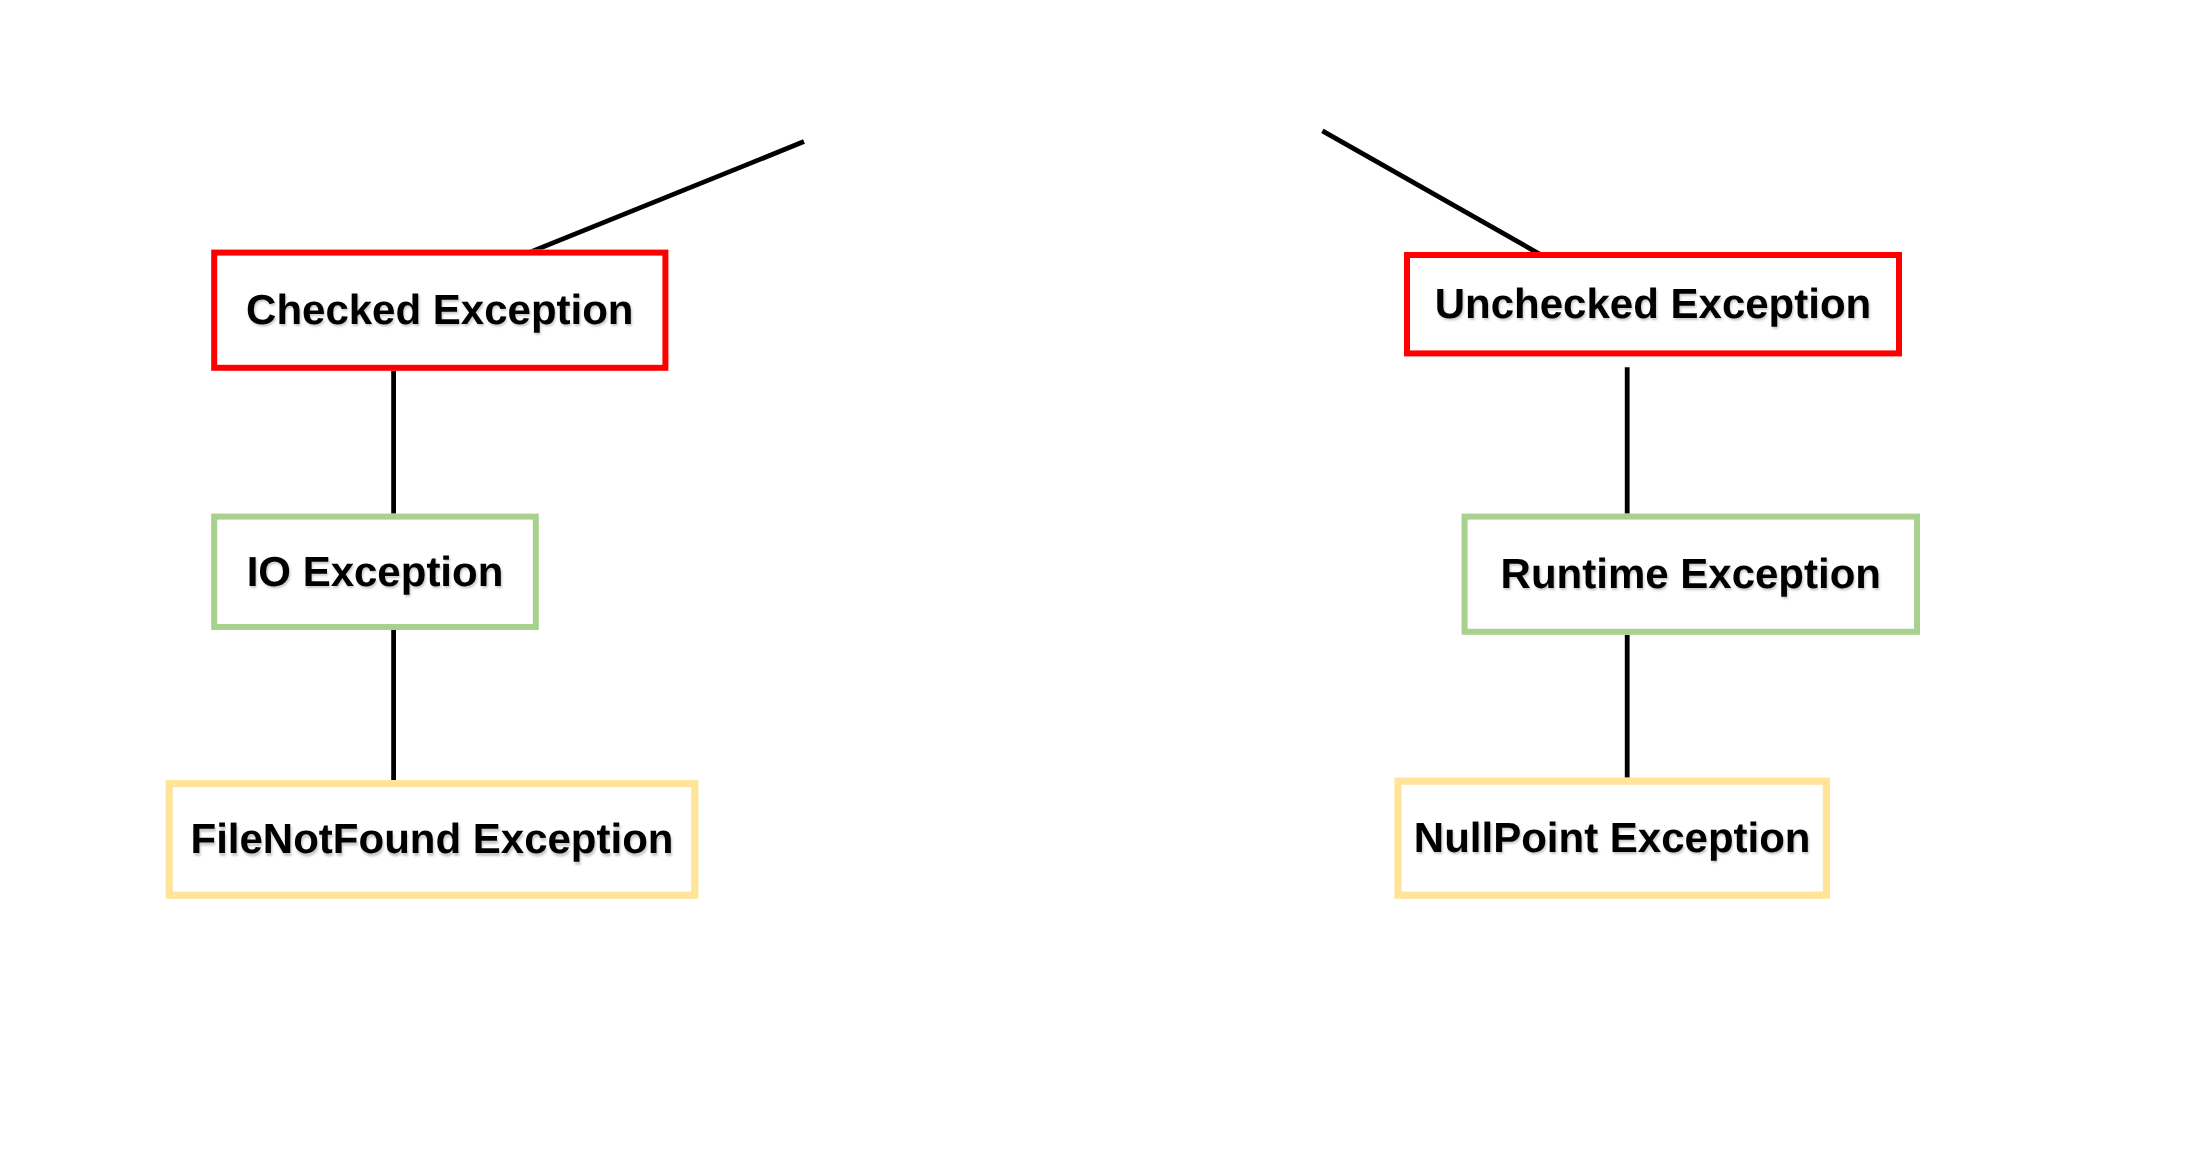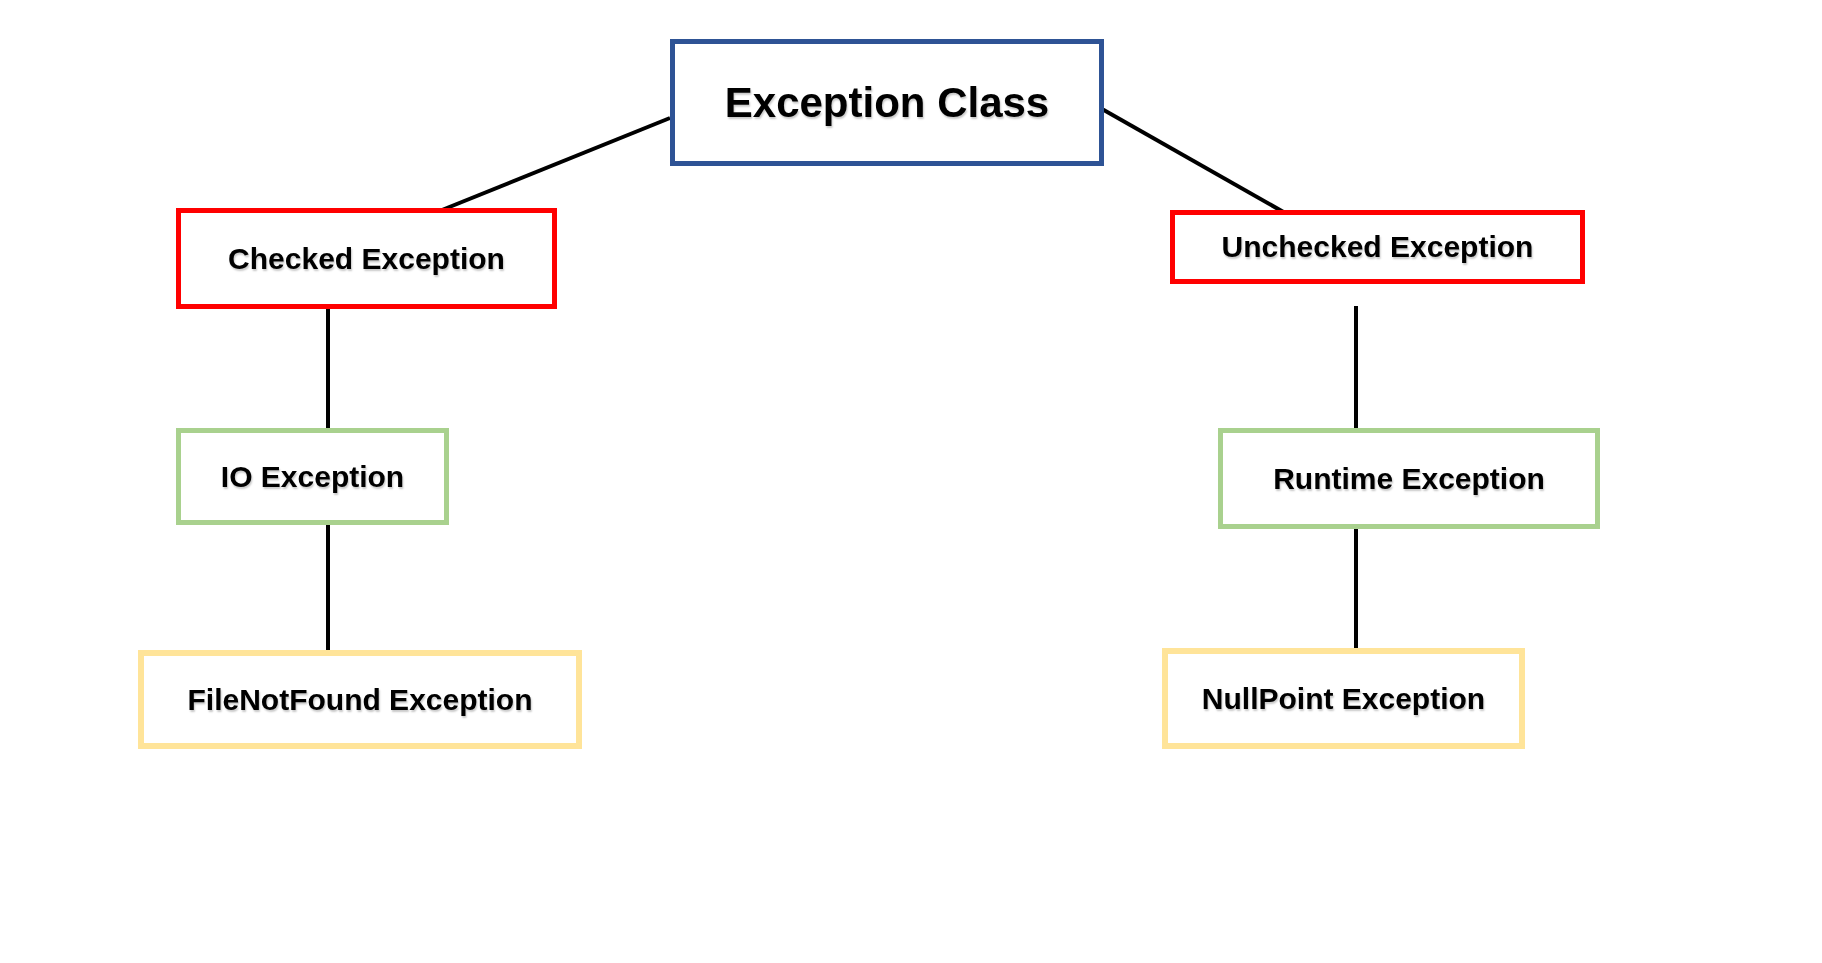--- a/index.html
+++ b/index.html
@@ -24,57 +24,56 @@
   }
   .node {
     position: absolute;
     box-sizing: border-box;
     background: #ffffff;
     display: flex;
     align-items: center;
     justify-content: center;
     font-weight: bold;
     color: #000000;
-    font-size: 30px;
+    font-size: 35px;
     text-shadow: 1px 2px 2px rgba(0,0,0,0.22);
     white-space: nowrap;
   }
   .node.root {
     font-size: 42px;
   }
   .border-blue   { border: 5px solid #2e5395; }
   .border-red    { border: 5px solid #ff0000; }
   .border-green  { border: 5px solid #a9d18e; }
   .border-yellow { border: 6px solid #ffe499; }
 
   
   #node-exception-class   { left: 670px;  top: 39px;  width: 434px; height: 127px; }
   #node-checked           { left: 176px;  top: 208px; width: 381px; height: 101px; }
-  #node-unchecked         { left: 1170px; top: 210px; width: 415px; height: 74px;  }
+  #node-unchecked         { left: 1170px; top: 210px; width: 415px; height: 87px;  }
   #node-io                { left: 176px;  top: 428px; width: 273px; height: 97px;  }
   #node-runtime           { left: 1170px; top: 428px; width: 382px; height: 101px; margin-left: 48px; }
   #node-filenotfound      { left: 138px;  top: 650px; width: 444px; height: 99px;  }
   #node-nullpoint         { left: 1162px; top: 648px; width: 363px; height: 101px; }
   #node-indexoutofbounds  { left: 1165px; top: 793px; width: 487px; height: 103px; }
 </style>
 </head>
 <body>
 
 <div class="canvas">
 
   <svg class="connector-layer" width="1822" height="963" viewBox="0 0 1822 963" xmlns="http://www.w3.org/2000/svg">
     <line x1="670" y1="118" x2="437" y2="212" stroke="#000000" stroke-width="4"></line>
     <line x1="1102" y1="109" x2="1287" y2="214" stroke="#000000" stroke-width="4"></line>
     <line x1="328" y1="306" x2="328" y2="432" stroke="#000000" stroke-width="4"></line>
     <line x1="328" y1="522" x2="328" y2="653" stroke="#000000" stroke-width="4"></line>
     <line x1="1356" y1="306" x2="1356" y2="431" stroke="#000000" stroke-width="4"></line>
     <line x1="1356" y1="526" x2="1356" y2="651" stroke="#000000" stroke-width="4"></line>
   </svg>
 
-  <div class="node root border-blue" id="node-exception-class">Exception Class</div>
 
   <div class="node border-red" id="node-checked">Checked Exception</div>
 
   <div class="node border-red" id="node-unchecked">Unchecked Exception</div>
 
   <div class="node border-green" id="node-io">IO Exception</div>
 
   <div class="node border-green" id="node-runtime">Runtime Exception</div>
 
   <div class="node border-yellow" id="node-nullpoint">NullPoint Exception</div>

